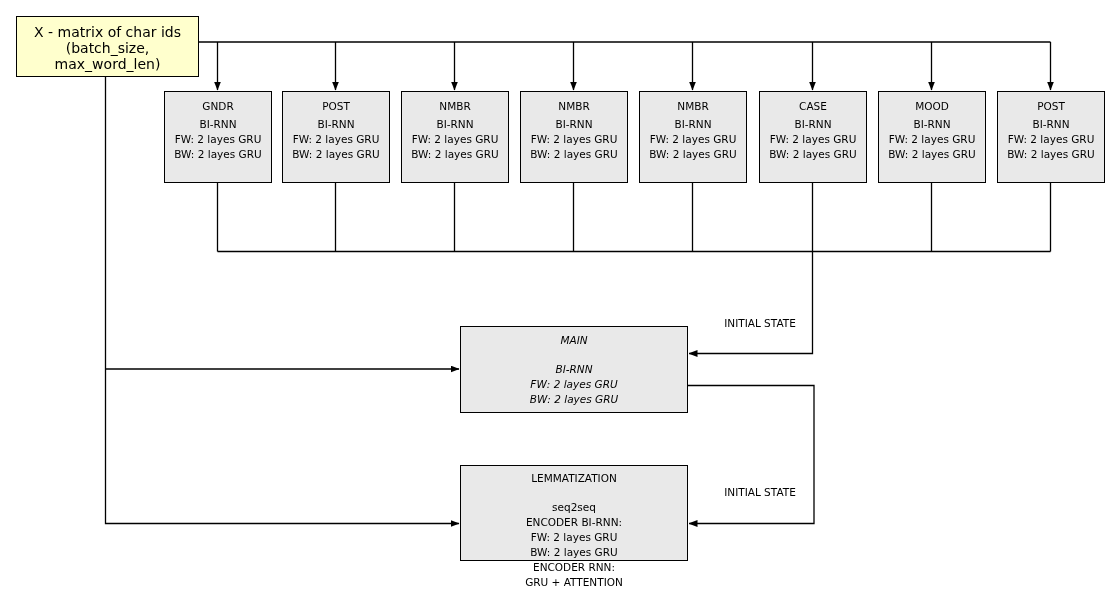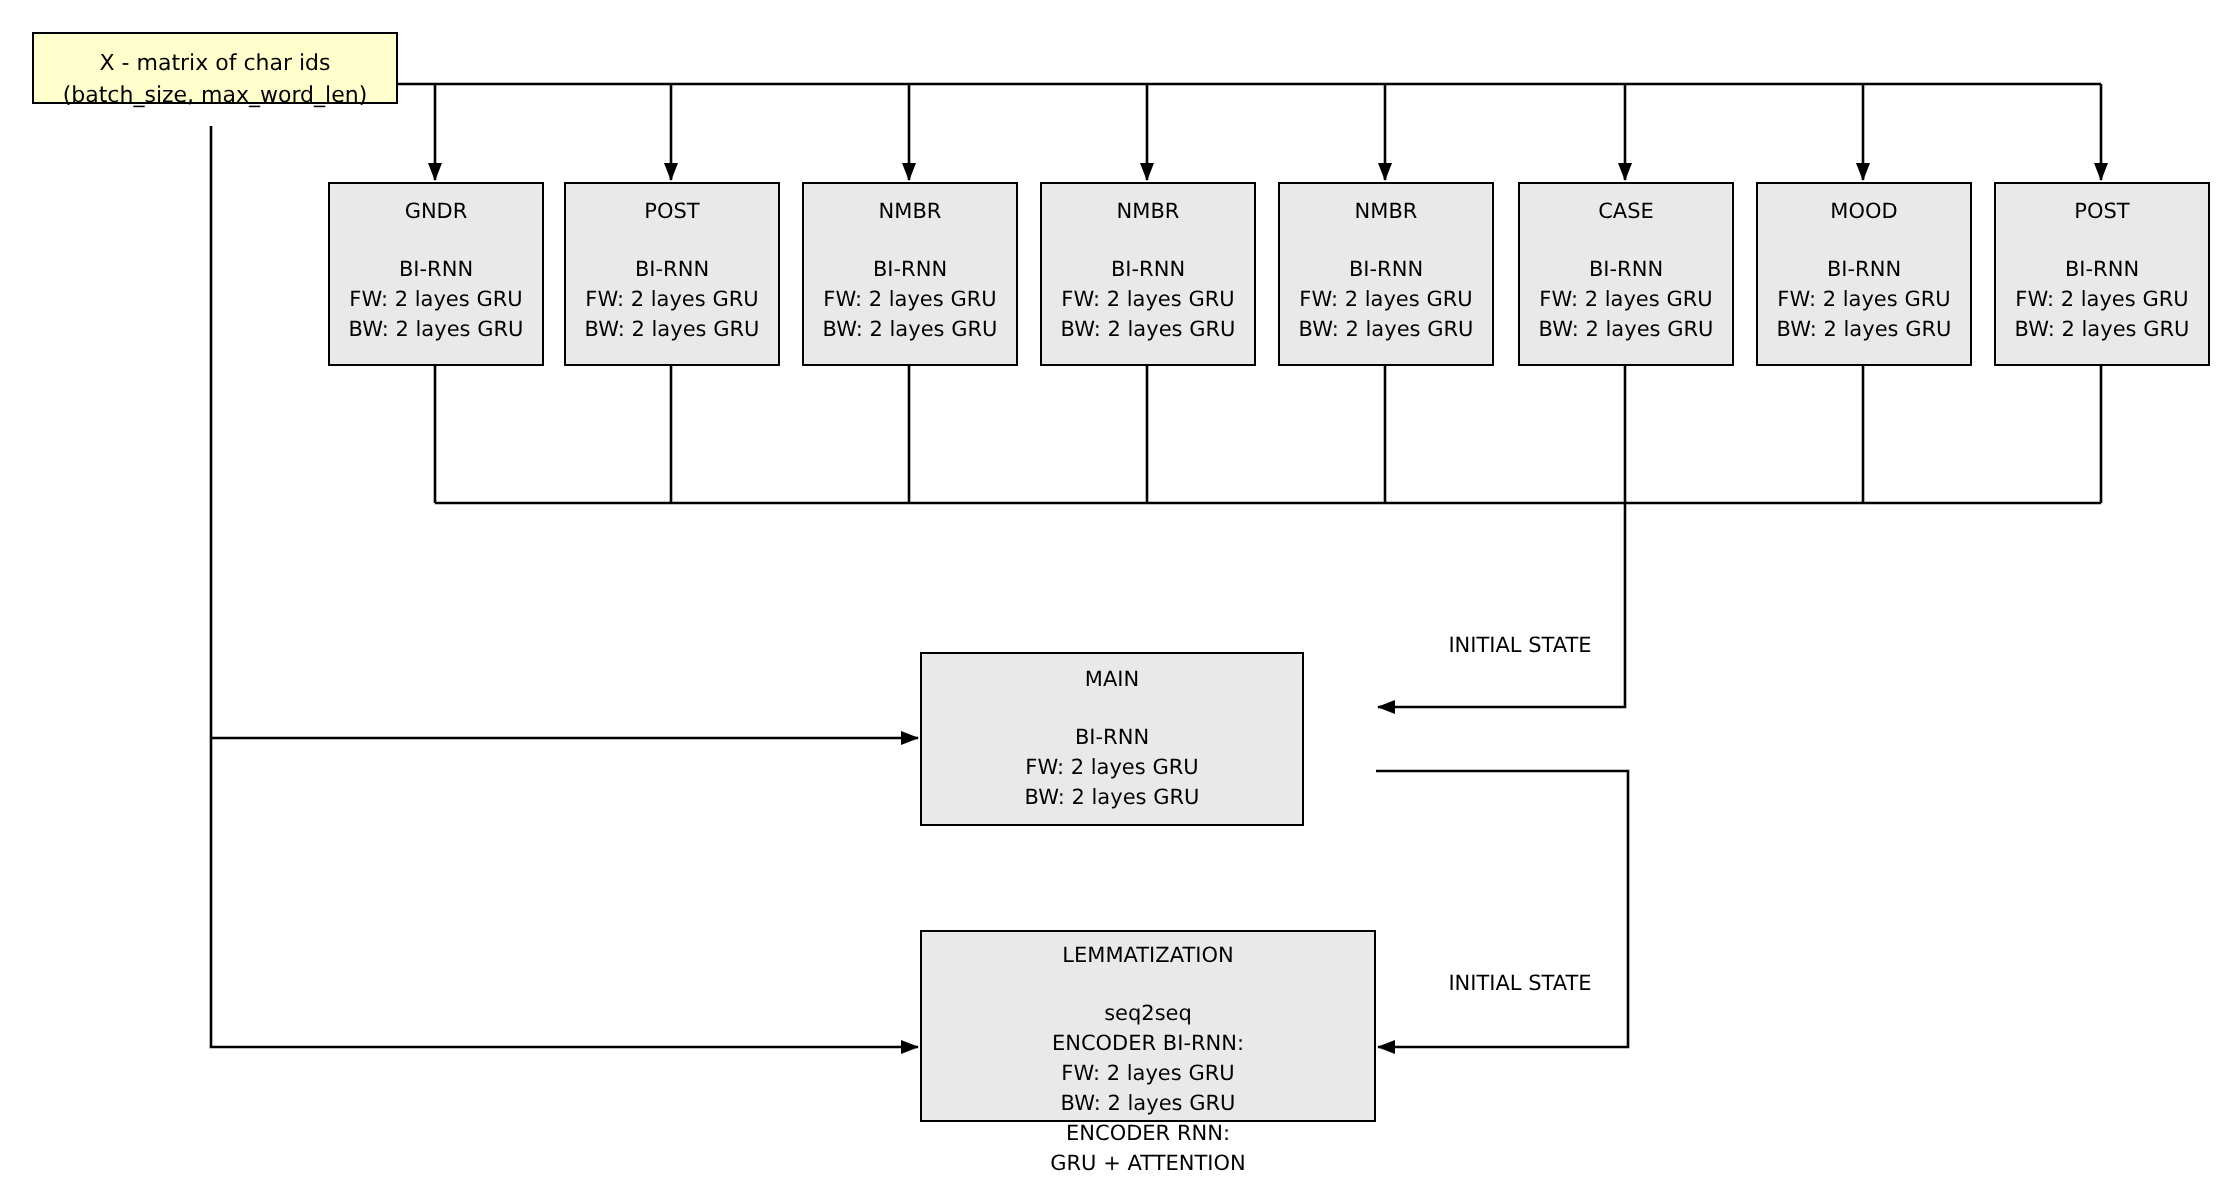--- a/index.html
+++ b/index.html
@@ -24,40 +24,41 @@
   .node {
     position: absolute;
     box-sizing: border-box;
     border: 1px solid #000000;
     background: #e9e9e9;
     text-align: center;
     color: #000000;
   }
   .input-box {
     left: 16px; top: 16px;
-    width: 183px; height: 36px;
+    width: 183px; height: 61px;
     background: #ffffcd;
-    font-size: 11px;
+    font-size: 14px;
     line-height: 16px;
     padding-top: 7px;
   }
   .abox {
     top: 91px;
     width: 108px; height: 92px;
     font-size: 10.5px;
     line-height: 15px;
     padding-top: 7px;
   }
-  .abox .btitle { margin-bottom: 14px; }
+  .abox .btitle { margin-bottom: 3px; }
   .main-box {
     left: 460px; top: 326px;
-    width: 192px; height: 87px;
+    width: 228px; height: 87px;
     font-size: 10.5px;
     line-height: 15px;
     padding-top: 6px;
+    font-style: italic;
   }
   .main-box .btitle { margin-bottom: 14px; }
   .lemma-box {
     left: 460px; top: 465px;
     width: 228px; height: 96px;
     font-size: 10.5px;
     line-height: 15px;
     padding-top: 5px;
   }
   .lemma-box .btitle { margin-bottom: 14px; }

